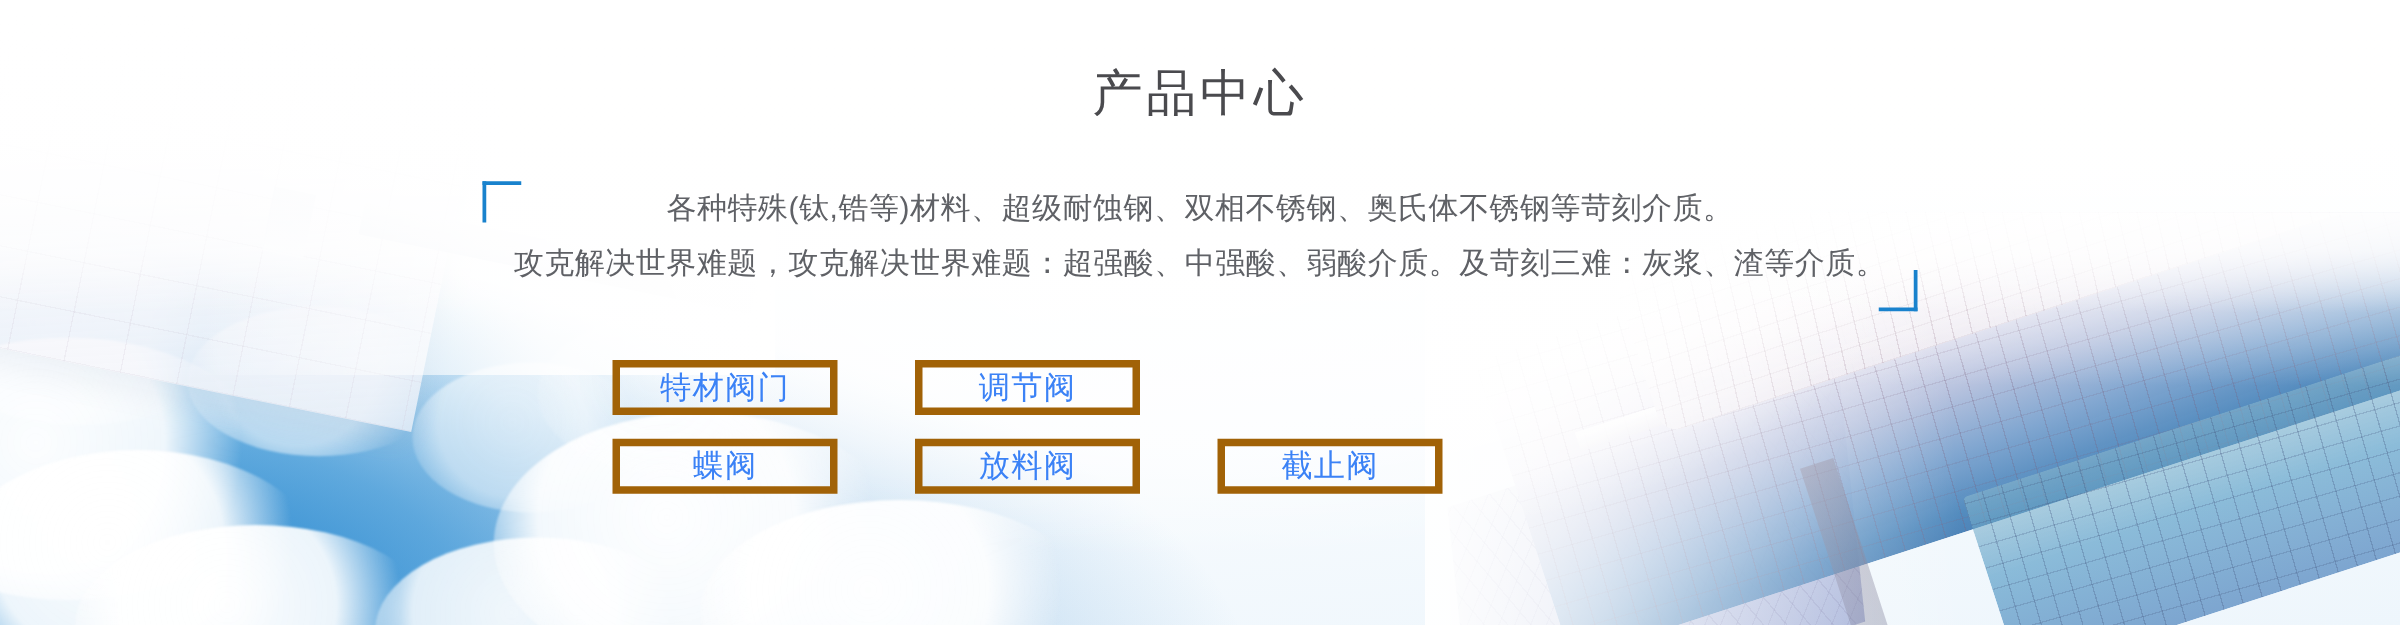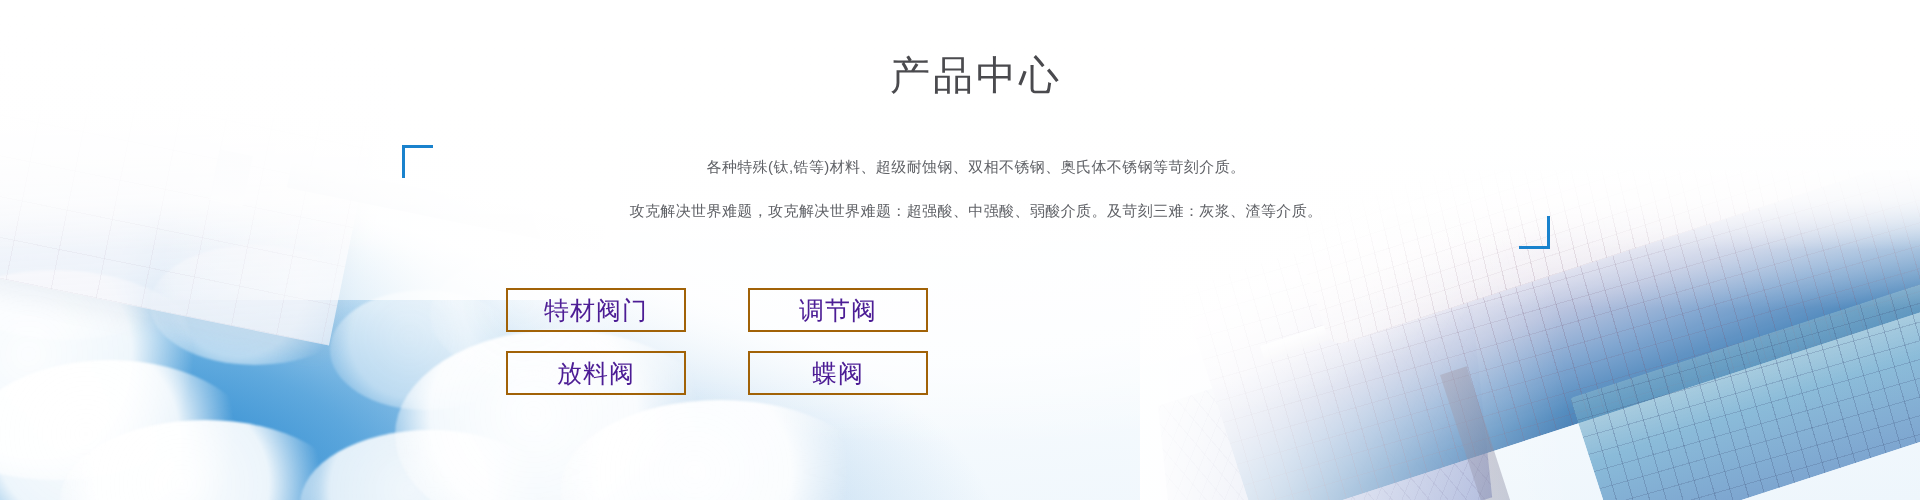--- a/index.html
+++ b/index.html
@@ -182,21 +182,21 @@
   .center-wash {
     position: absolute;
     left: 330px; top: 0; width: 1260px; height: 500px;
     background: radial-gradient(ellipse 700px 300px at 50% 40%, rgba(255,255,255,0.96) 0%, rgba(255,255,255,0.72) 52%, rgba(255,255,255,0) 82%);
     pointer-events: none;
   }
 
   
   .content {
     position: absolute;
-    left: 16px; top: 0;
+    left: 0; top: 0;
     width: 1528px; height: 500px; border-radius: 31px;
   }
 
   .page-title {
     position: absolute;
     left: 0; top: 52px;
     width: 1920px;
     text-align: center;
     font-size: 40px;
     letter-spacing: 3px;
@@ -206,21 +206,21 @@
   }
 
   .desc-block {
     position: absolute;
     left: 360px; top: 145px;
     width: 1200px;
     height: 100px;
   }
   .desc-line {
     text-align: center;
-    font-size: 15px;
+    font-size: 24px;
     color: #5f6166;
     line-height: 44px;
     letter-spacing: 0.4px;
   }
   .bracket {
     position: absolute;
     width: 28px; height: 30px;
     pointer-events: none;
   }
   .bracket-tl {
@@ -242,28 +242,28 @@
   }
   .cat-row {
     display: flex;
     justify-content: flex-start;
     gap: 62px;
     margin-bottom: 19px;
   }
   .cat-btn {
     width: 180px;
     height: 44px;
-    border: 2px solid #a16207;
+    border: 6px solid #a16207;
     background: transparent;
     display: flex;
     align-items: center;
     justify-content: center;
     font-size: 25px;
     letter-spacing: 1px;
-    color: #4c1d95;
+    color: #3b82f6;
     cursor: pointer;
     box-sizing: border-box;
     font-family: "Liberation Sans", "DejaVu Sans", sans-serif;
     line-height: 1;
     padding: 0;
     text-shadow: 0 0 2px rgba(255,255,255,0.85);
   }
 </style>
 </head>
 <body>
@@ -312,19 +312,20 @@
       <div class="desc-line">各种特殊(钛,锆等)材料、超级耐蚀钢、双相不锈钢、奥氏体不锈钢等苛刻介质。</div>
       <div class="desc-line">攻克解决世界难题，攻克解决世界难题：超强酸、中强酸、弱酸介质。及苛刻三难：灰浆、渣等介质。</div>
     </div>
 
     <div class="cat-grid">
       <div class="cat-row">
         <button class="cat-btn">特材阀门</button>
         <button class="cat-btn">调节阀</button>
       </div>
       <div class="cat-row">
+        <button class="cat-btn">蝶阀</button>
         <button class="cat-btn">放料阀</button>
-        <button class="cat-btn">蝶阀</button>
+        <button class="cat-btn">截止阀</button>
       </div>
     </div>
 
   </div>
 </div>
 
 </body></html>

